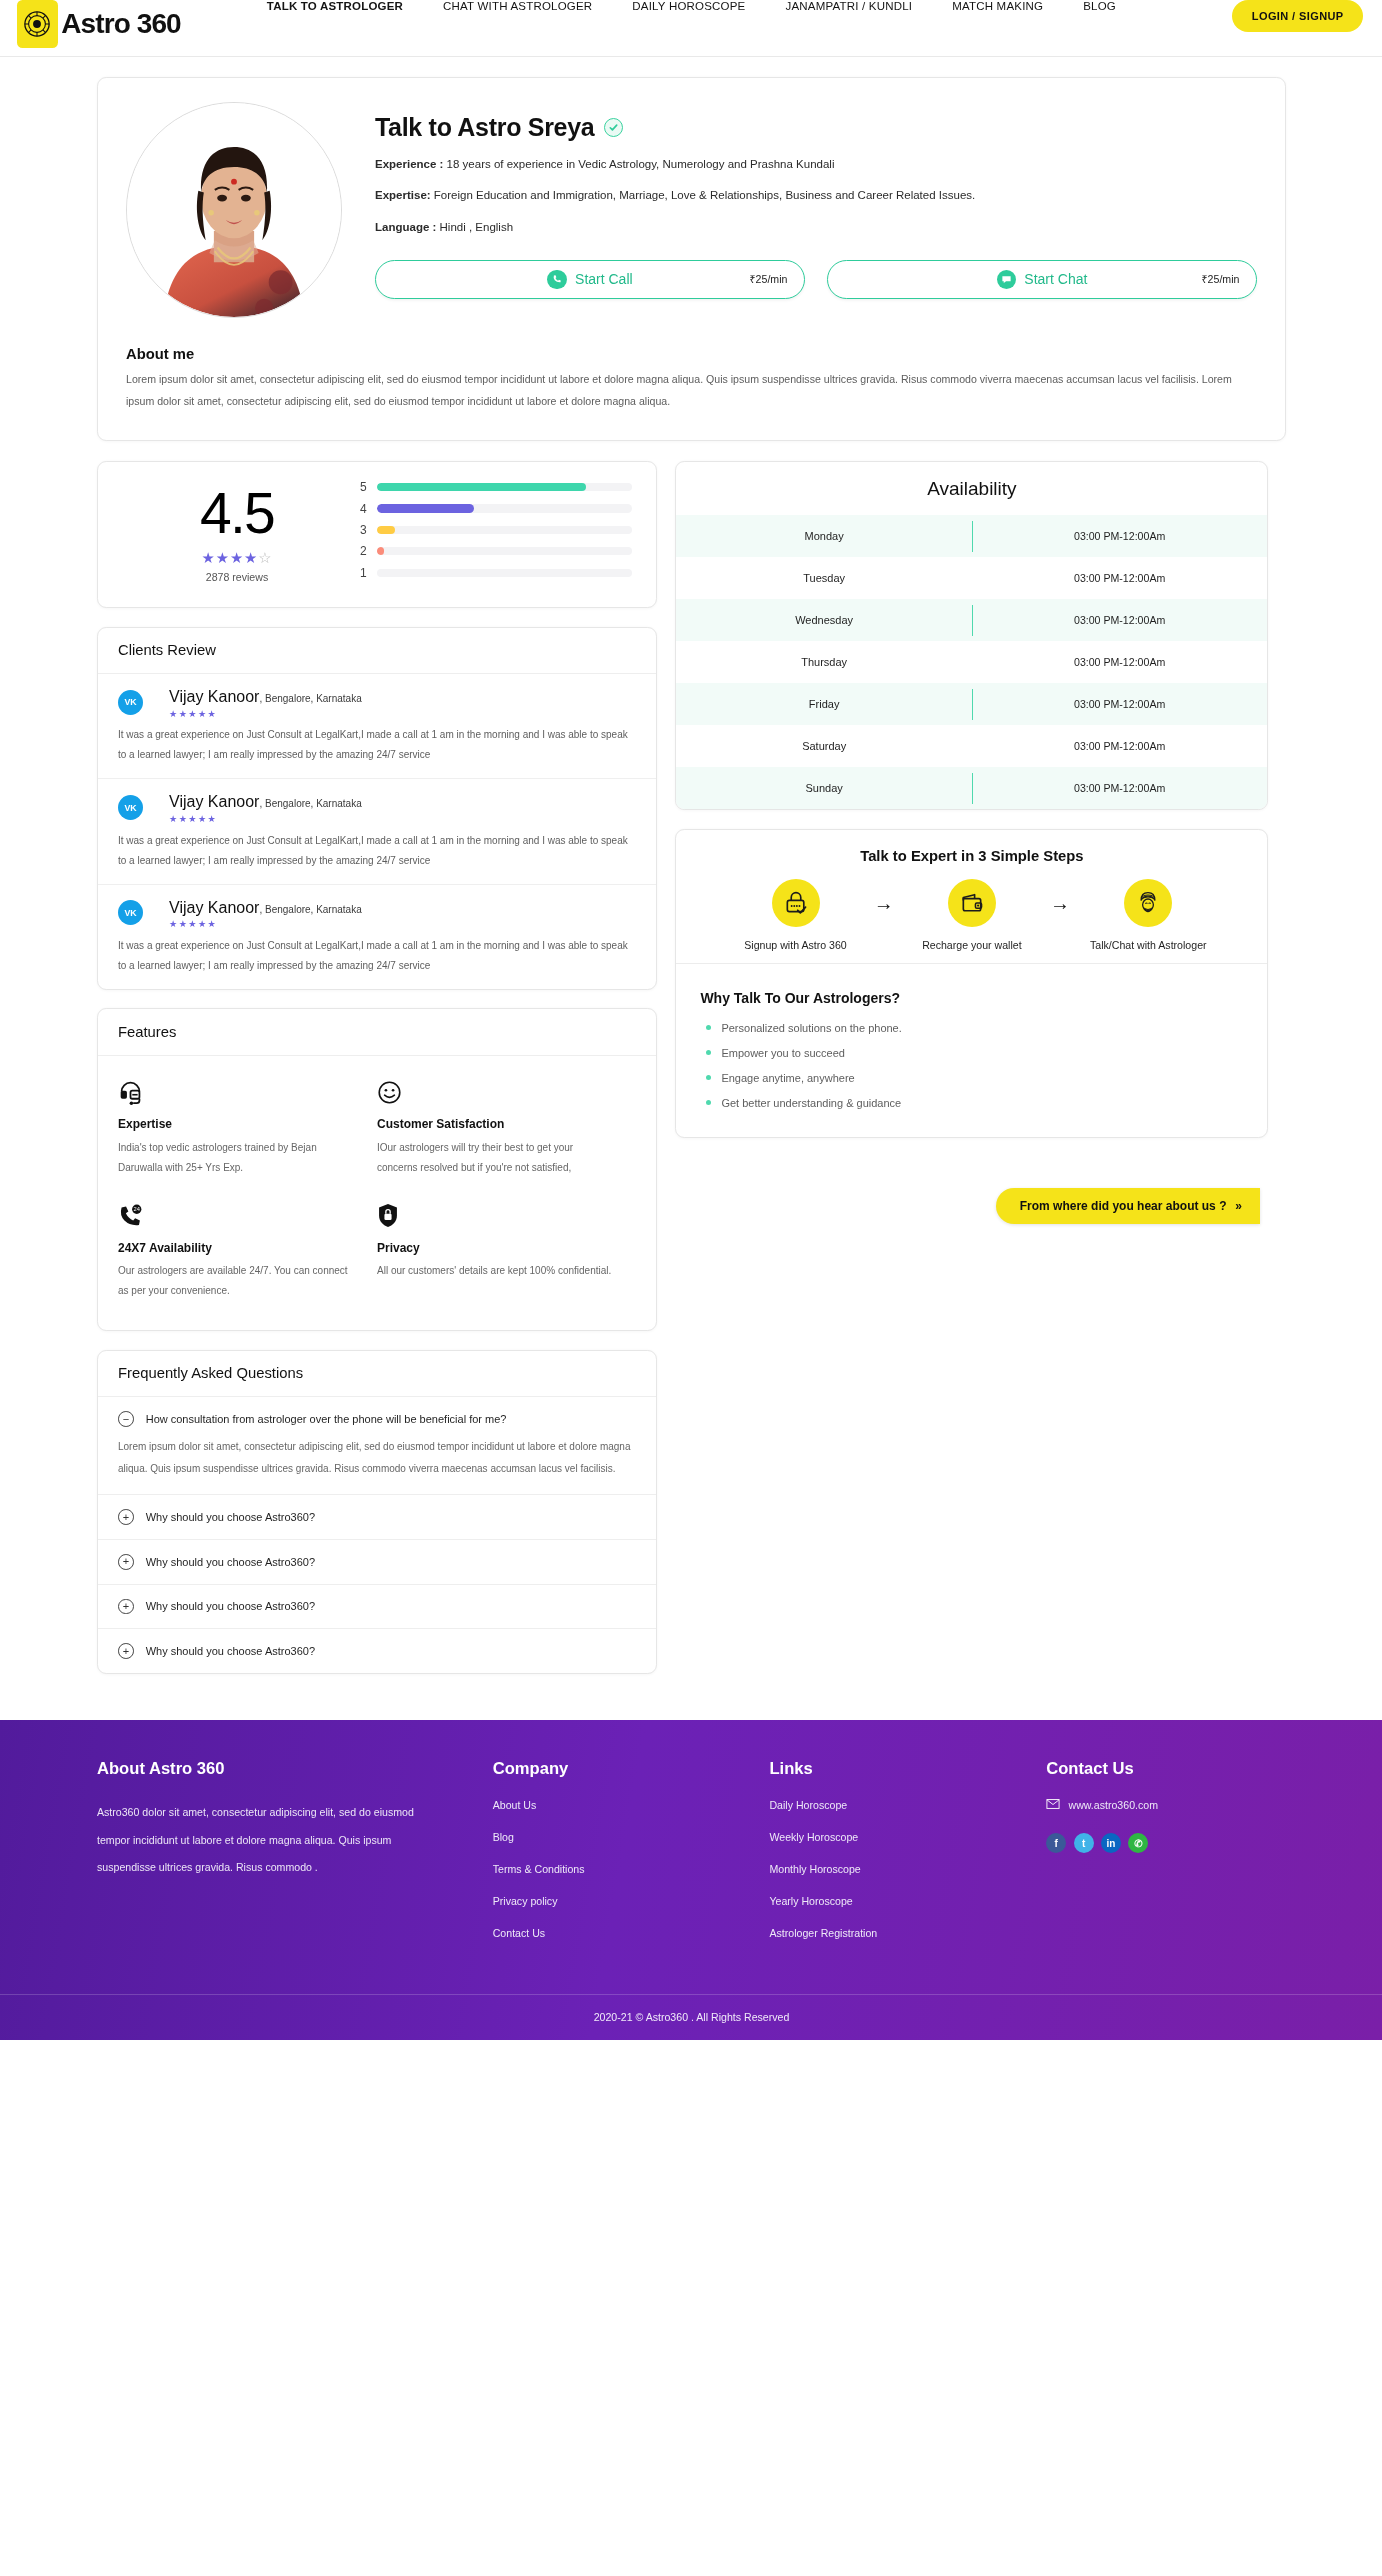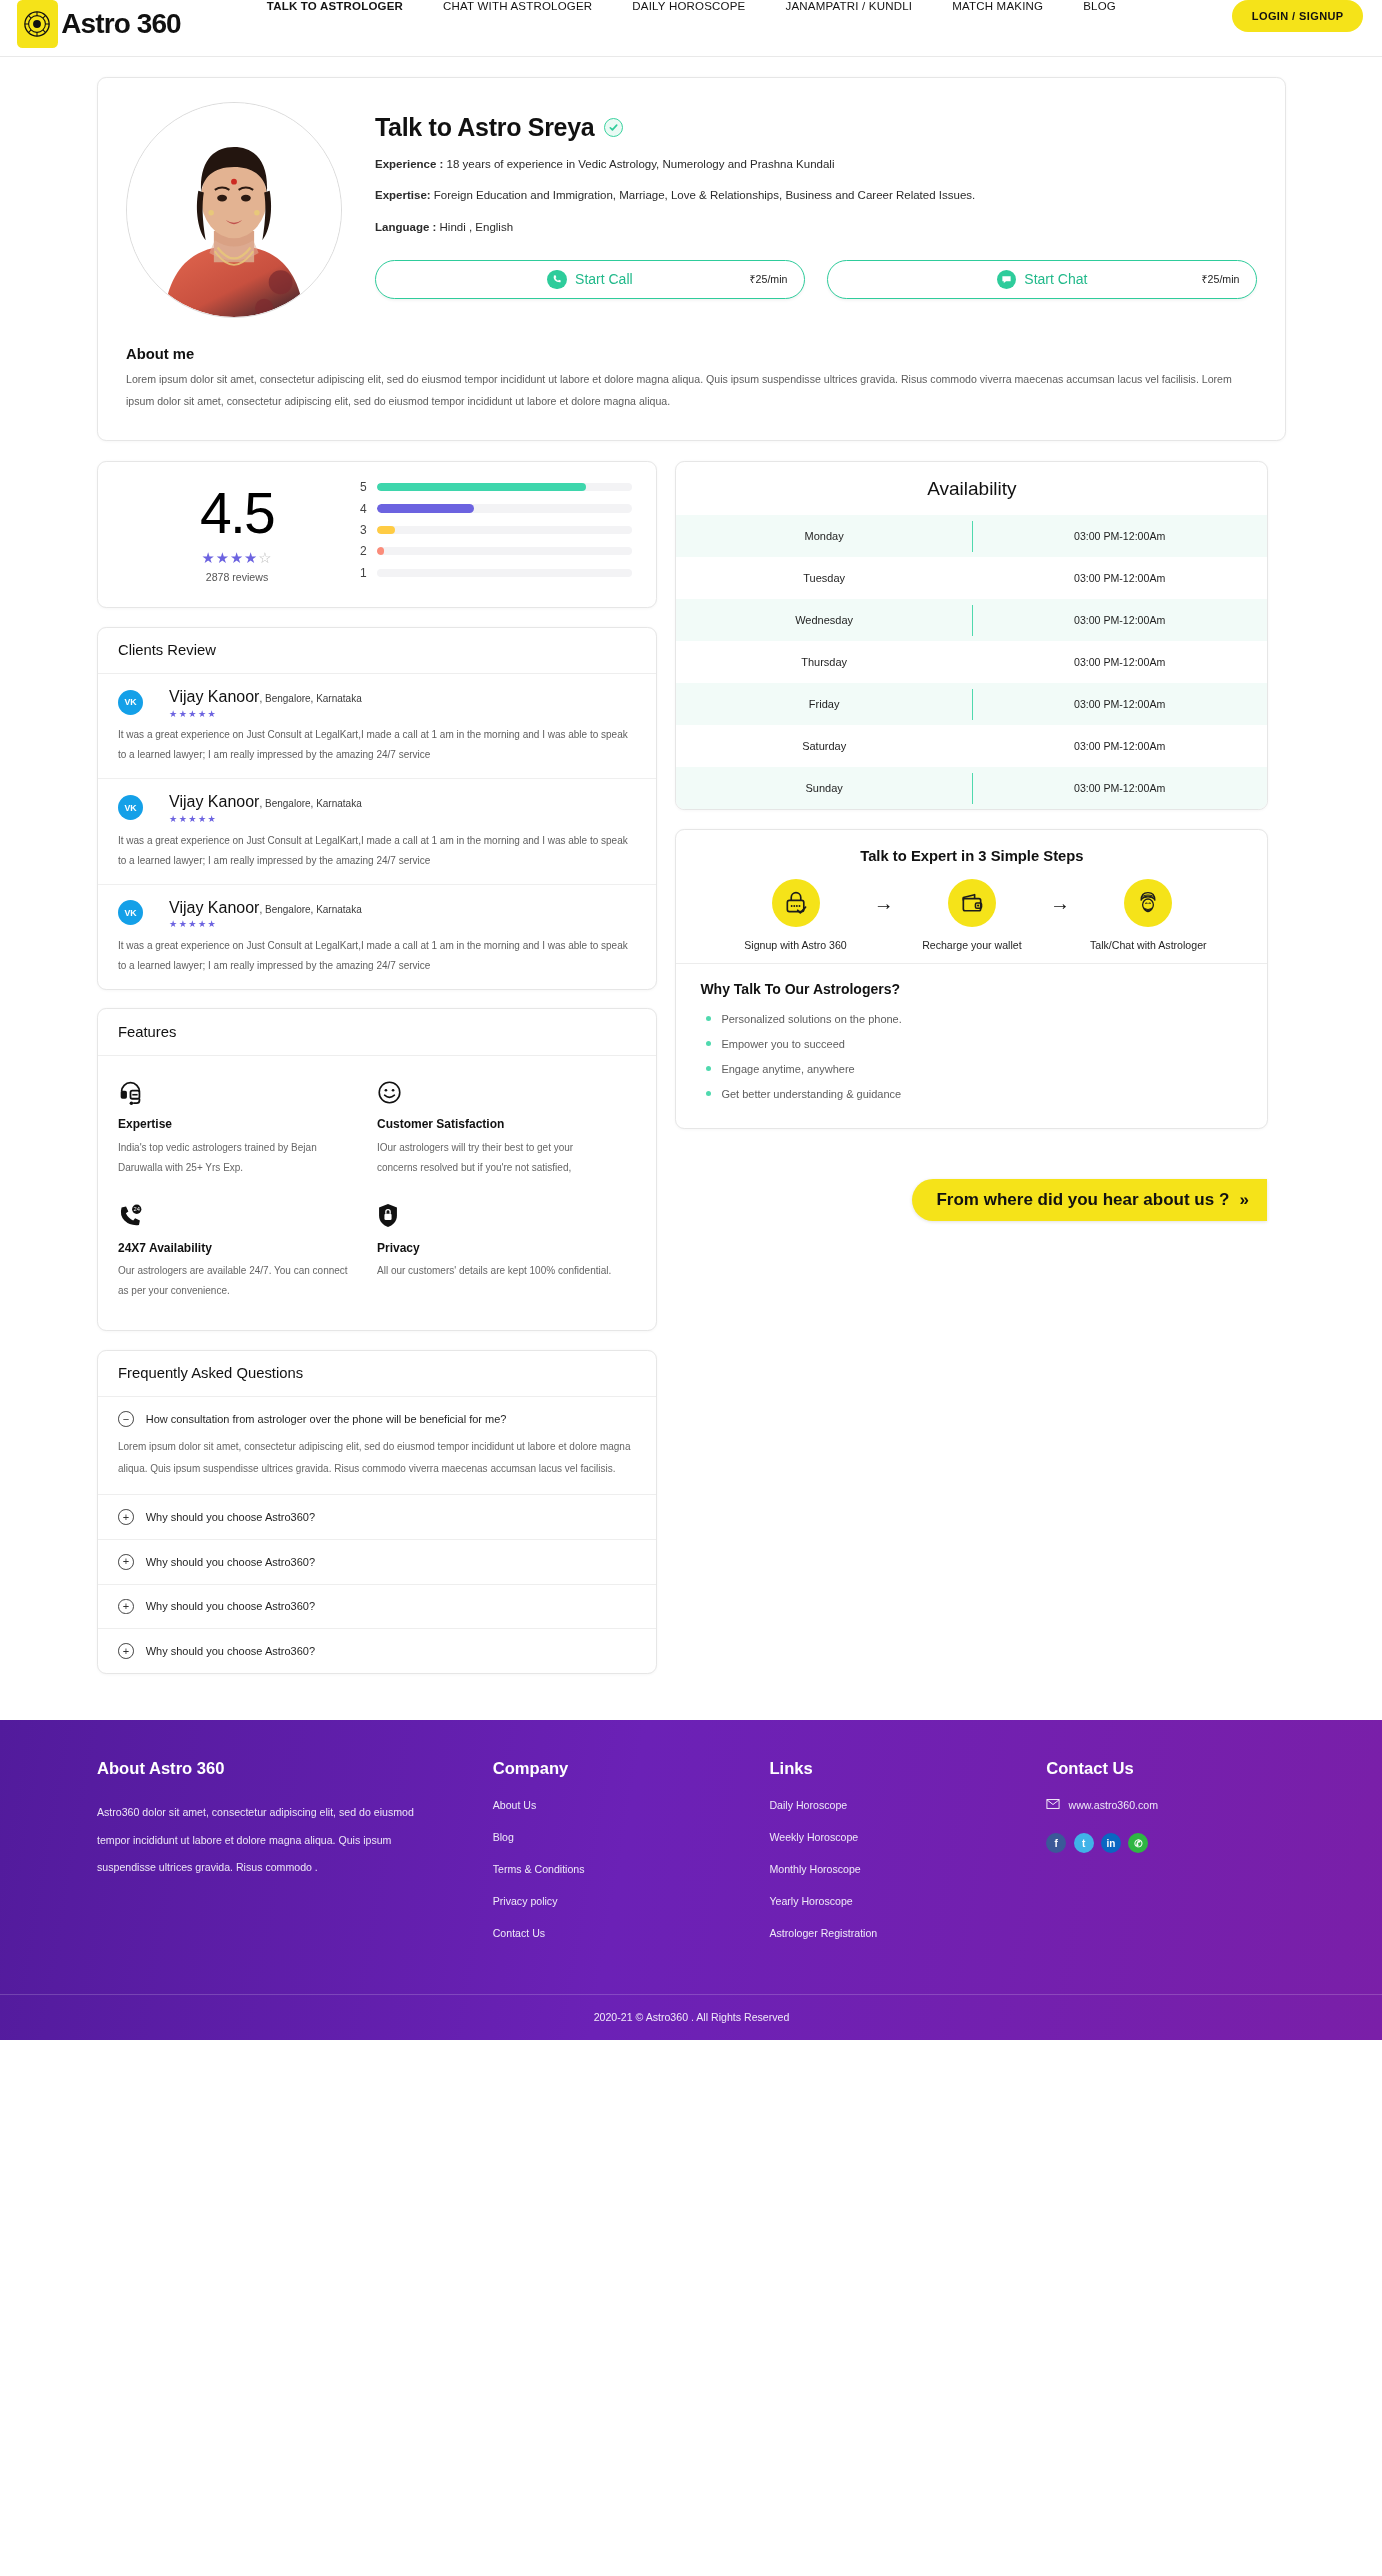--- a/index.html
+++ b/index.html
@@ -197,34 +197,34 @@
   .steps-title { text-align: center; font-size: 14.8px; font-weight: 700; padding: 18.4px 0 0 0; color: #111; }
   .steps-row { display: flex; align-items: flex-start; justify-content: center; gap: 0; padding: 14.8px 28px 9.2px 28px; }
   .step { width: 138px; text-align: center; }
   .step-circle {
     width: 48px; height: 48px; border-radius: 50%;
     background: #f5e319; margin: 0 auto 11px auto;
     display: flex; align-items: center; justify-content: center;
   }
   .step-label { font-size: 10.6px; color: #1f1f1f; line-height: 1.5; }
   .step-arrow { font-size: 20px; color: #111; padding: 13px 9.2px 0 9.2px; font-weight: 700; }
-  .why-wrap { border-top: 0.9px solid #ececec; padding: 17px 24px 22px 24px; }
+  .why-wrap { border-top: 0.9px solid #ececec; padding: 26px 24px 22px 24px; }
   .why-title { font-size: 14px; font-weight: 700; color: #111; margin-bottom: 9.2px; }
   .why-item { display: flex; gap: 10px; align-items: center; padding: 6.5px 0 6.5px 5.5px; }
   .why-dot { width: 5.5px; height: 5.5px; border-radius: 50%; background: #4fd9ae; flex: 0 0 auto; }
   .why-text { font-size: 11px; color: #5e5e5e; }
 
   
   .float-tab {
     position: absolute;
-    right: 1px;
+    right: 8px;
     background: #f5e319;
     border-radius: 22px 0 0 22px;
     padding: 11px 18.4px 11px 24px;
-    font-size: 17px;
+    font-size: 12px;
     font-weight: 700;
     color: #111;
     cursor: pointer;
     white-space: nowrap;
     box-shadow: 0 0.9px 3.7px rgba(0,0,0,0.12);
   }
 
   
   .footer {
     background: linear-gradient(100deg, #521b9c 0%, #6b21b6 45%, #7a1fa8 100%);

